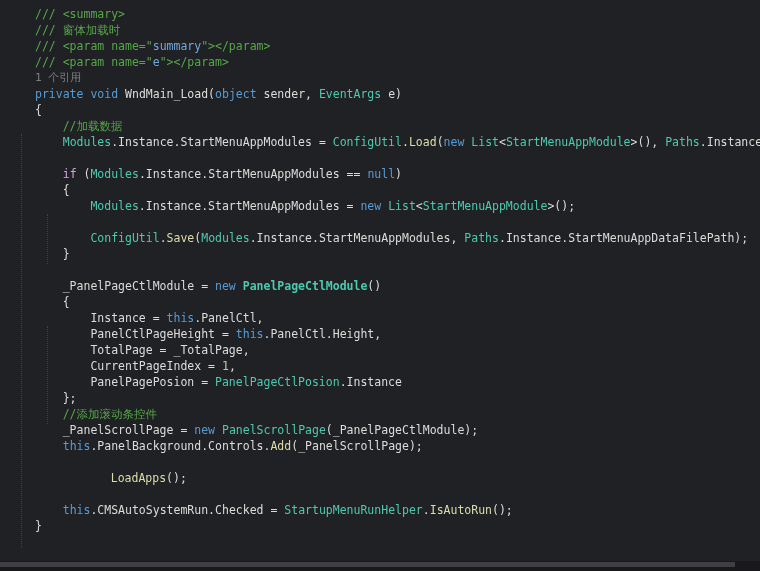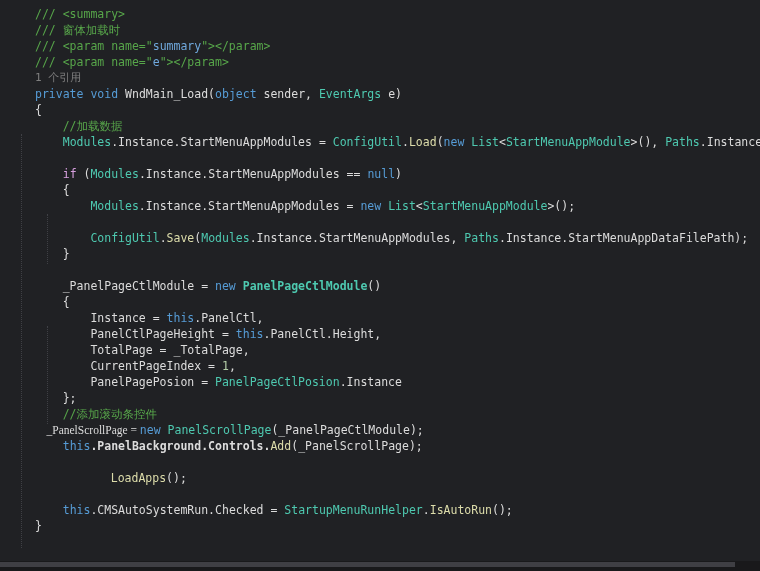--- a/index.html
+++ b/index.html
@@ -54,22 +54,22 @@
       <div class="line">&nbsp;</div>
       <div class="line"><span style="color: rgb(220, 220, 220);">    _PanelPageCtlModule = </span><span style="color: rgb(86, 156, 214);">new</span><span style="color: rgb(220, 220, 220);"> </span><span style="color: rgb(78, 201, 176); font-weight: bold;">PanelPageCtlModule</span><span style="color: rgb(220, 220, 220);">()</span></div>
       <div class="line"><span style="color: rgb(220, 220, 220);">    {</span></div>
       <div class="line"><span style="color: rgb(220, 220, 220);">        Instance = </span><span style="color: rgb(86, 156, 214);">this</span><span style="color: rgb(220, 220, 220);">.PanelCtl,</span></div>
       <div class="line"><span style="color: rgb(220, 220, 220);">        PanelCtlPageHeight = </span><span style="color: rgb(86, 156, 214);">this</span><span style="color: rgb(220, 220, 220);">.PanelCtl.Height,</span></div>
       <div class="line"><span style="color: rgb(220, 220, 220);">        TotalPage = _TotalPage,</span></div>
       <div class="line"><span style="color: rgb(220, 220, 220);">        CurrentPageIndex = </span><span style="color: rgb(181, 206, 168);">1</span><span style="color: rgb(220, 220, 220);">,</span></div>
       <div class="line"><span style="color: rgb(220, 220, 220);">        PanelPagePosion = </span><span style="color: rgb(78, 201, 176);">PanelPageCtlPosion</span><span style="color: rgb(220, 220, 220);">.Instance</span></div>
       <div class="line"><span style="color: rgb(220, 220, 220);">    };</span></div>
       <div class="line"><span style="color: rgb(87, 166, 74);">    //添加滚动条控件</span></div>
-      <div class="line"><span style="color: rgb(220, 220, 220); font-family: Liberation Serif, serif;">    _PanelScrollPage = </span><span style="color: rgb(86, 156, 214);">new</span><span style="color: rgb(220, 220, 220);"> </span><span style="color: rgb(78, 201, 176);">PanelScrollPage</span><span style="color: rgb(220, 220, 220);">(_PanelPageCtlModule);</span></div>
-      <div class="line"><span style="color: rgb(220, 220, 220);">    </span><span style="color: rgb(86, 156, 214);">this</span><span style="color: rgb(220, 220, 220); font-weight: bold;">.PanelBackground.Controls.</span><span style="color: rgb(220, 220, 170);">Add</span><span style="color: rgb(220, 220, 220);">(_PanelScrollPage);</span></div>
+      <div class="line"><span style="color: rgb(220, 220, 220);">    _PanelScrollPage = </span><span style="color: rgb(86, 156, 214);">new</span><span style="color: rgb(220, 220, 220);"> </span><span style="color: rgb(78, 201, 176);">PanelScrollPage</span><span style="color: rgb(220, 220, 220);">(_PanelPageCtlModule);</span></div>
+      <div class="line"><span style="color: rgb(220, 220, 220);">    </span><span style="color: rgb(86, 156, 214);">this</span><span style="color: rgb(220, 220, 220);">.PanelBackground.Controls.</span><span style="color: rgb(220, 220, 170);">Add</span><span style="color: rgb(220, 220, 220);">(_PanelScrollPage);</span></div>
       <div class="line">&nbsp;</div>
       <div class="line"><span style="color: rgb(220, 220, 220);">    </span><span style="color: rgb(220, 220, 170); margin-left: 48px;">LoadApps</span><span style="color: rgb(220, 220, 220);">();</span></div>
       <div class="line">&nbsp;</div>
       <div class="line"><span style="color: rgb(220, 220, 220);">    </span><span style="color: rgb(86, 156, 214);">this</span><span style="color: rgb(220, 220, 220);">.CMSAutoSystemRun.Checked = </span><span style="color: rgb(78, 201, 176);">StartupMenuRunHelper</span><span style="color: rgb(220, 220, 220);">.</span><span style="color: rgb(220, 220, 170);">IsAutoRun</span><span style="color: rgb(220, 220, 220);">();</span></div>
       <div class="line"><span style="color: rgb(220, 220, 220);">}</span></div>
     </div>
   <div class="indent-guide g1"></div>
   <div class="indent-guide g2a"></div>
   <div class="indent-guide g2b"></div>
   <div class="hscrollbar" style="background: rgb(25, 25, 27);">

